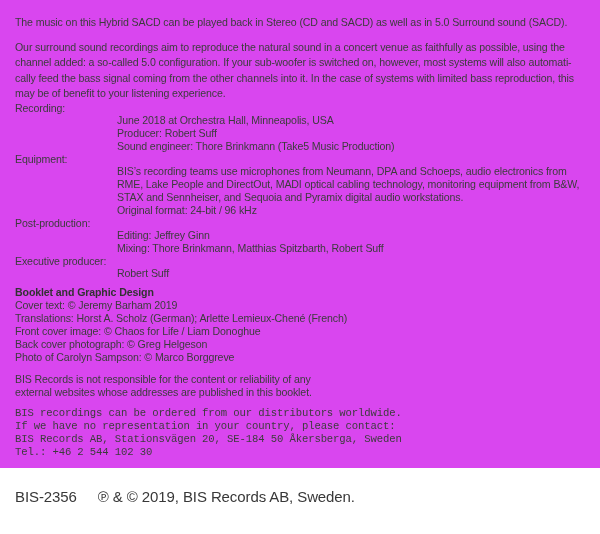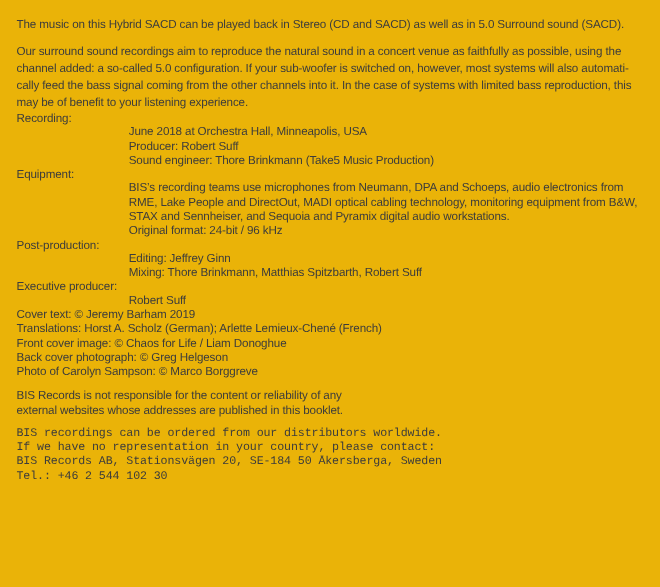--- a/index.html
+++ b/index.html
@@ -5,23 +5,23 @@
   * { margin: 0; padding: 0; box-sizing: border-box; }
   html, body { width: 600px; height: 534px; }
   body {
     background: #ffffff;
     font-family: "Liberation Sans", "DejaVu Sans", sans-serif;
     color: #3c3c3c;
     overflow: hidden;
   }
   .page {
     width: 600px;
-    height: 534px;
+    height: 468px;
     padding: 15px 12px 0 15px;
-    background: #eab308;
+    background: #d946ef;
   }
   .line {
     white-space: nowrap;
     overflow: hidden;
     font-size: 10.6px;
     line-height: 13px;
     letter-spacing: -0.12px;
   }
   
   .intro .line { line-height: 15.5px; }
@@ -96,20 +96,21 @@
         </div>
       </div>
       <div class="trow">
         <div class="tlabel line">Executive producer:</div>
         <div class="tvalue">
           <div class="line">Robert Suff</div>
         </div>
       </div>
     </div>
 
+  <div class="sec-heading h-booklet">Booklet and Graphic Design</div>
 
   <div class="credits">
       <div class="line">Cover text: © Jeremy Barham 2019</div>
       <div class="line">Translations: Horst A. Scholz (German); Arlette Lemieux-Chené (French)</div>
       <div class="line">Front cover image: © Chaos for Life / Liam Donoghue</div>
       <div class="line">Back cover photograph: © Greg Helgeson</div>
       <div class="line">Photo of Carolyn Sampson: © Marco Borggreve</div>
     </div>
 
   <div class="notice">
@@ -118,14 +119,18 @@
     </div>
 
   <div class="contact">
       <div class="line">BIS recordings can be ordered from our distributors worldwide.</div>
       <div class="line">If we have no representation in your country, please contact:</div>
       <div class="line">BIS Records AB, Stationsvägen 20, SE-184 50 Åkersberga, Sweden</div>
       <div class="line">Tel.: +46 2 544 102 30</div>
     </div>
 
 
+  <div class="footer">
+    <span>BIS-2356</span>
+    <span class="copy">℗ &amp; © 2019, BIS Records AB, Sweden.</span>
+  </div>
 
 </div>
 
 </body></html>

